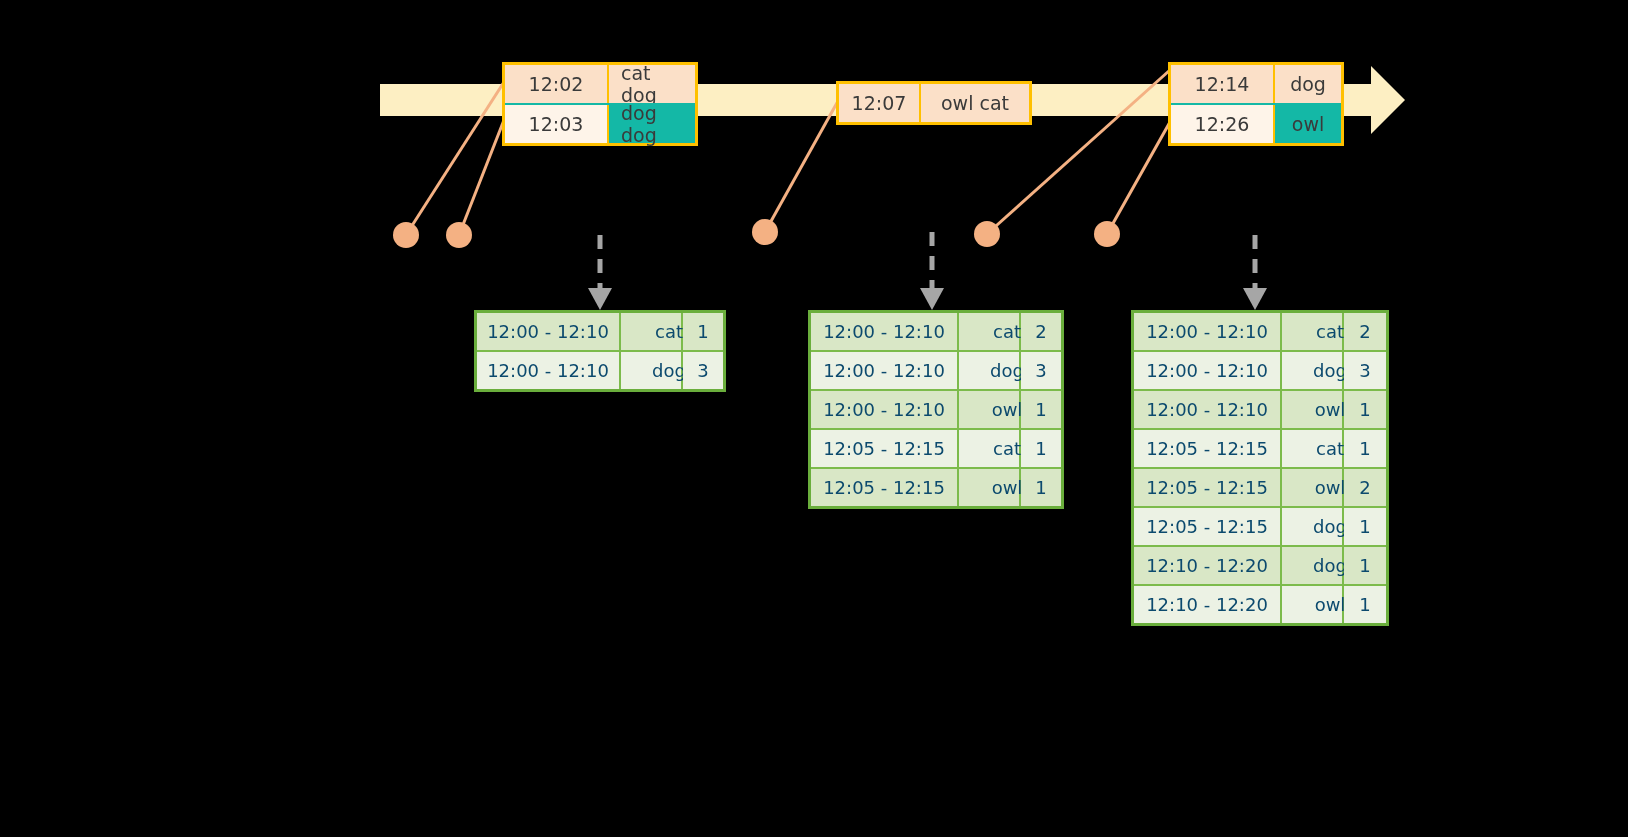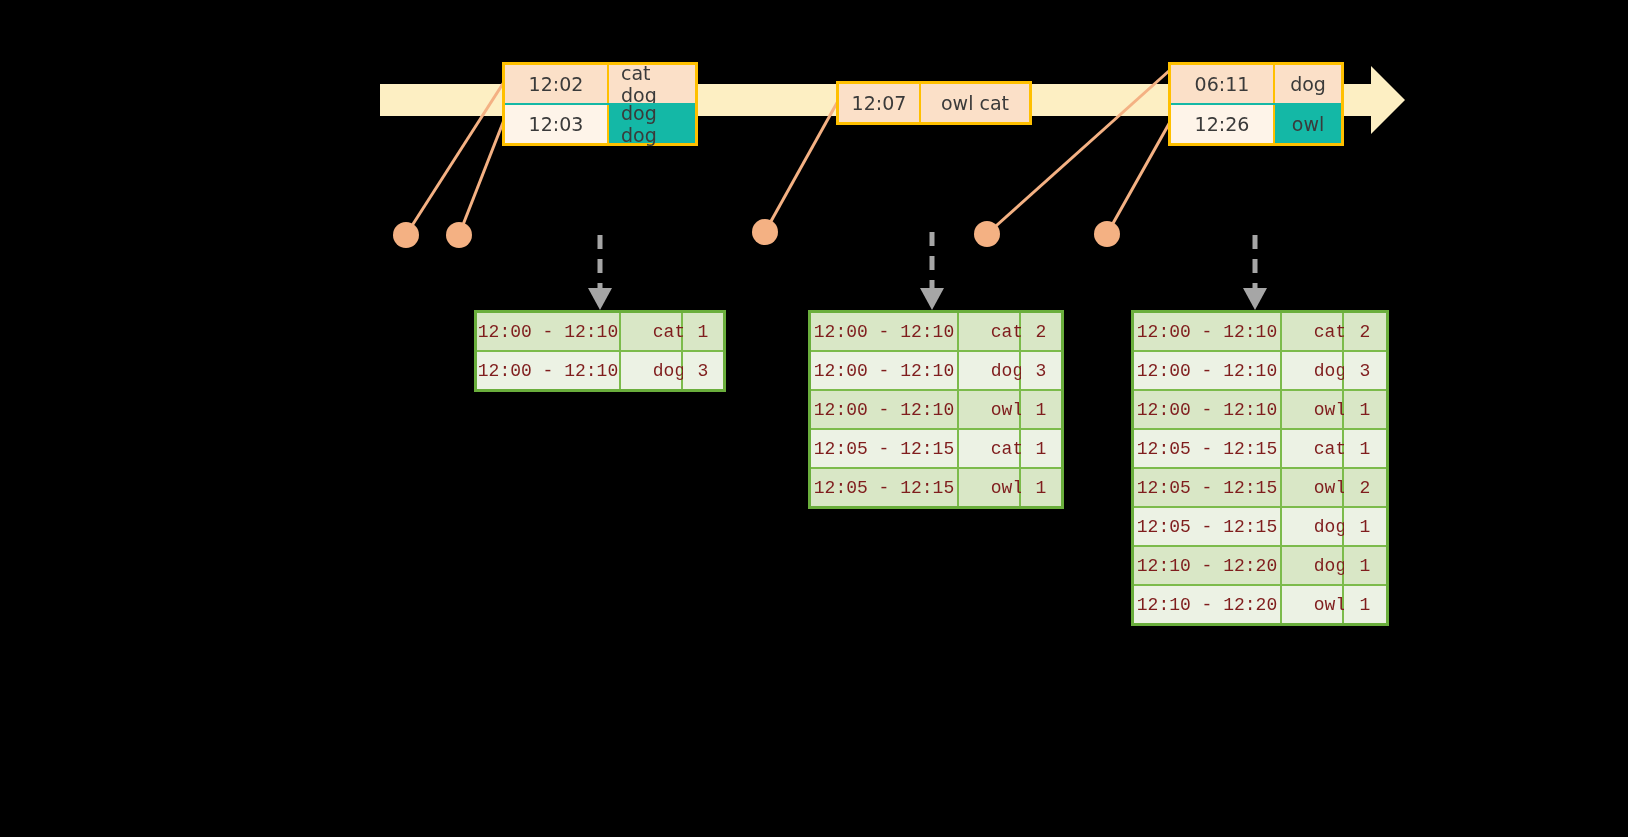--- a/index.html
+++ b/index.html
@@ -104,24 +104,23 @@
     border-bottom: 2px solid #7CBB4B;
   }
   .res-row:last-child { border-bottom: none; }
   .res-row.shade .rc { background: #D9E7C6; }
   .rc {
     box-sizing: border-box;
     display: flex;
     align-items: center;
     justify-content: center;
     font-size: 18px;
-    color: #7f1d1d;
+    color: #0c4a6e;
     background: #ECF2E4;
     border-right: 2px solid #7CBB4B;
-    font-family: Liberation Mono, monospace;
   }
   .rc:last-child { border-right: none; }
   .rc-window { width: 144px; }
   .rc-word   { width: 60px; padding-left: 36px; }
   .rc-count  { width: 40px; }
 
   #result-table-1 { left: 474px; top: 310px; }
   #result-table-2 { left: 808px; top: 310px; }
   #result-table-3 { left: 1131px; top: 310px; }
 
@@ -189,21 +188,21 @@
 
   <div class="event-box" id="event-box-2">
     <div class="event-row shade">
       <div class="ev-time">12:07</div>
       <div class="ev-words">owl cat</div>
     </div>
   </div>
 
   <div class="event-box" id="event-box-3">
     <div class="event-row shade">
-      <div class="ev-time">06:11</div>
+      <div class="ev-time">12:14</div>
       <div class="ev-words">dog</div>
     </div>
     <div class="event-row">
       <div class="ev-time">12:26</div>
       <div class="ev-words">owl</div>
     </div>
   </div>
 
   <div class="result-table" id="result-table-1">
       <div class="res-row shade">

